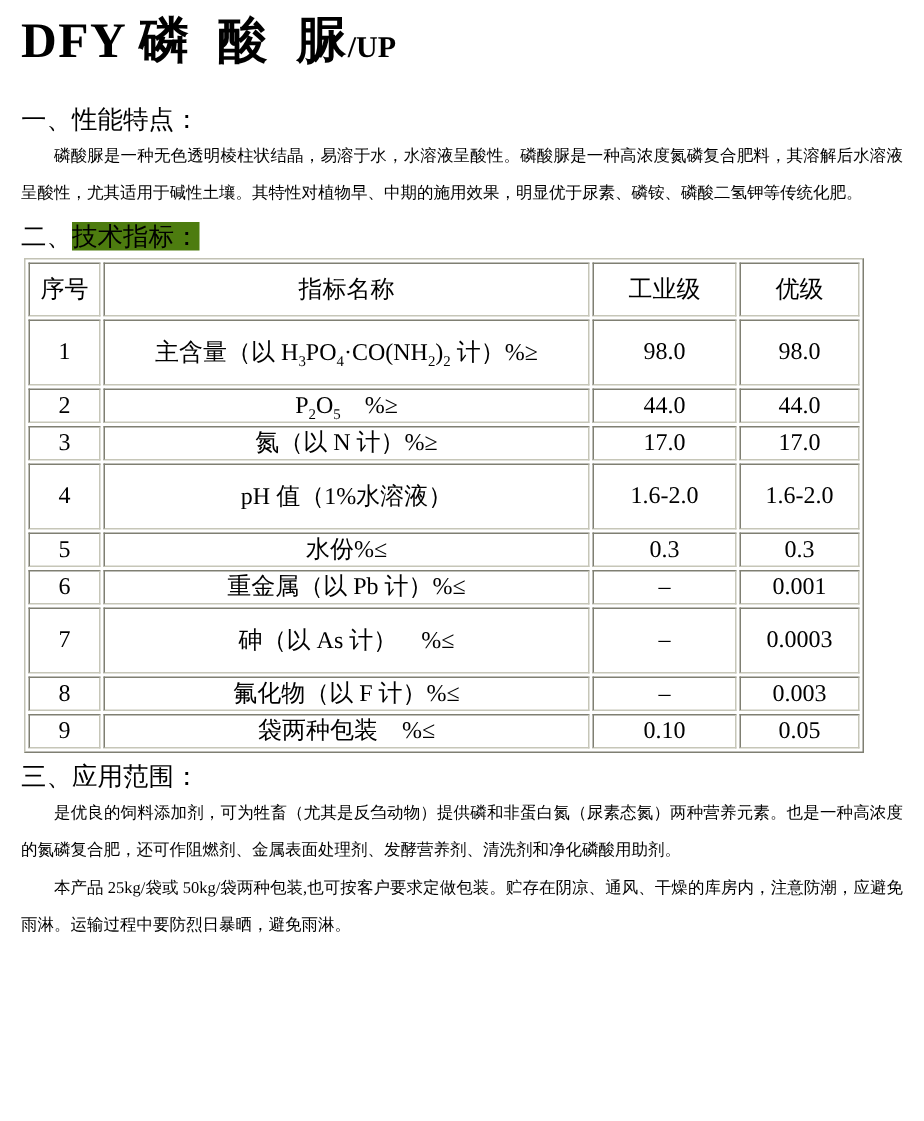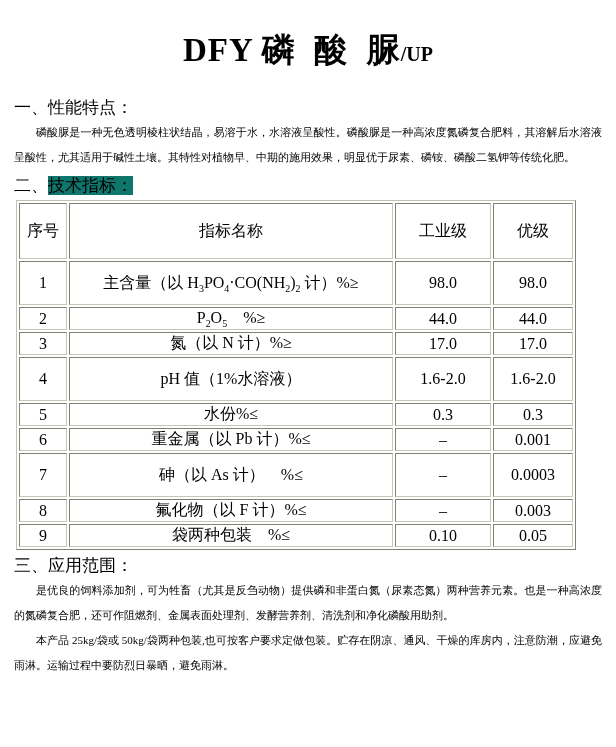--- a/index.html
+++ b/index.html
@@ -12,46 +12,44 @@
   .page {
     position: relative;
     width: 616px;
     height: 747px;
     background: #ffffff;
     box-sizing: border-box;
     padding: 6px 14px 0 14px;
     overflow: hidden;
   }
   .doc-title {
-    text-align: center;
     font-size: 33px;
     font-weight: 600;
-    line-height: 56px;
+    line-height: 44px;
     white-space: pre;
     letter-spacing: 1px;
-    margin-top: 16px;
   }
   .doc-title .suffix {
     font-size: 20px;
     font-weight: 600;
     letter-spacing: 0;
   }
   .formula-line {
     margin-top: 12px;
     font-size: 16px;
     line-height: 22px;
     white-space: pre;
   }
   .section-heading {
     font-size: 17px;
     line-height: 25px;
     margin-top: 3px;
   }
   .hl {
-    background: #0f766e;
+    background: #4d7c0f;
     font-family: Liberation Serif, serif;
   }
   .para {
     font-size: 11px;
     line-height: 25px;
     text-indent: 2em;
     margin: 0;
     text-align: justify;
   }
   .spec-table {
@@ -67,21 +65,21 @@
   .spec-table th, .spec-table td {
     border: 1px solid;
     border-color: #7f7f72 #c6c6b8 #c6c6b8 #7f7f72;
     text-align: center;
     vertical-align: middle;
     font-weight: normal;
     padding: 0 2px;
     overflow: hidden;
     white-space: nowrap;
   }
-  .row-header { height: 56px; }
+  .row-header { height: 36px; }
   .row-tall   { height: 44px; }
   .row-short  { height: 21px; }
   sub { font-size: 0.62em; line-height: 0; }
 </style>
 </head>
 <body>
 
 <div class="page">
 
   <div class="doc-title"><span>DFY 磷  酸  脲</span><span class="suffix">/UP</span></div>

